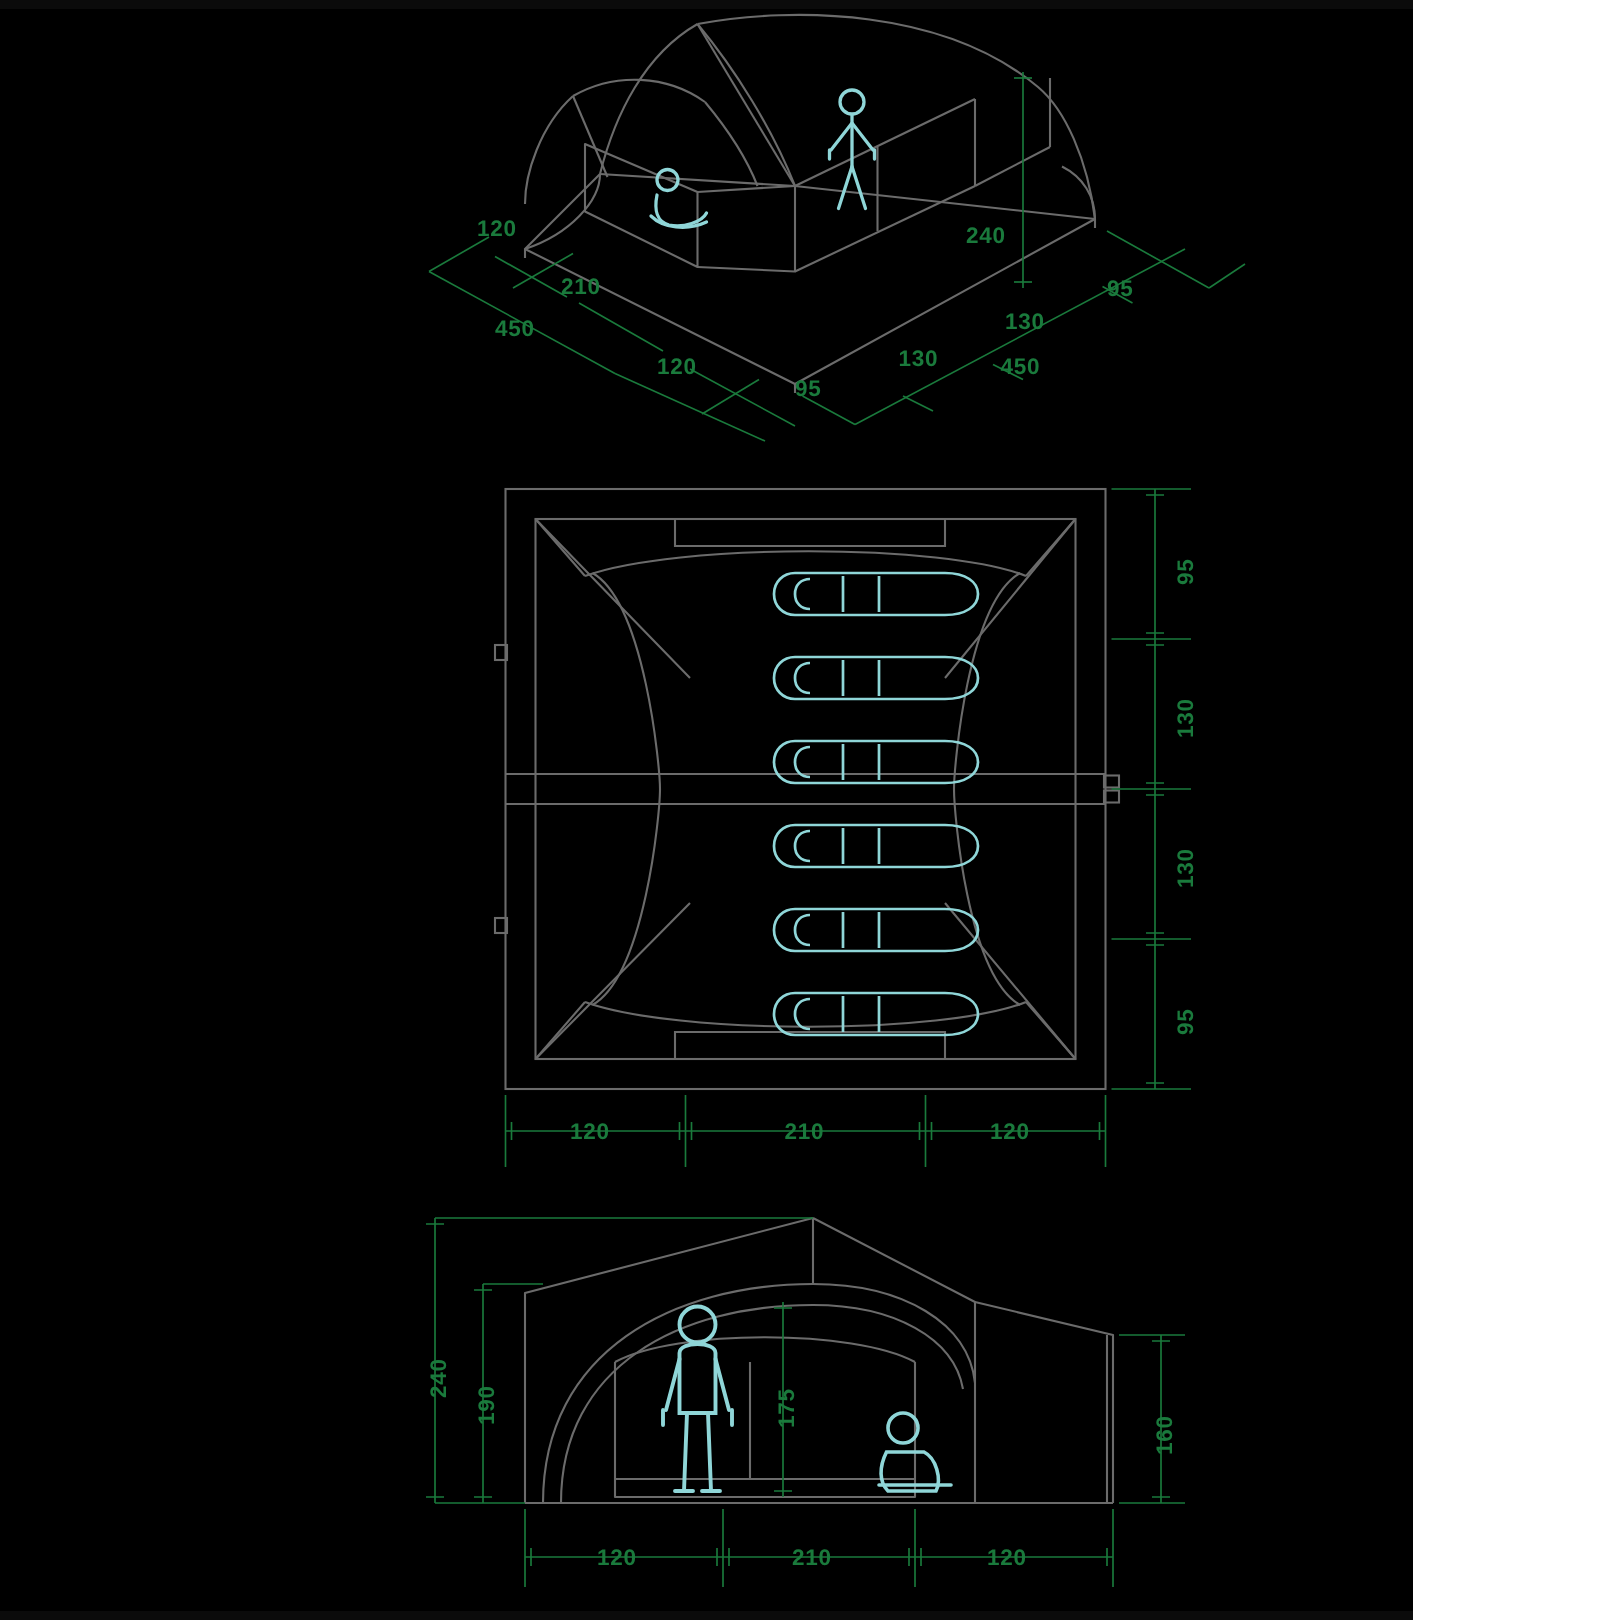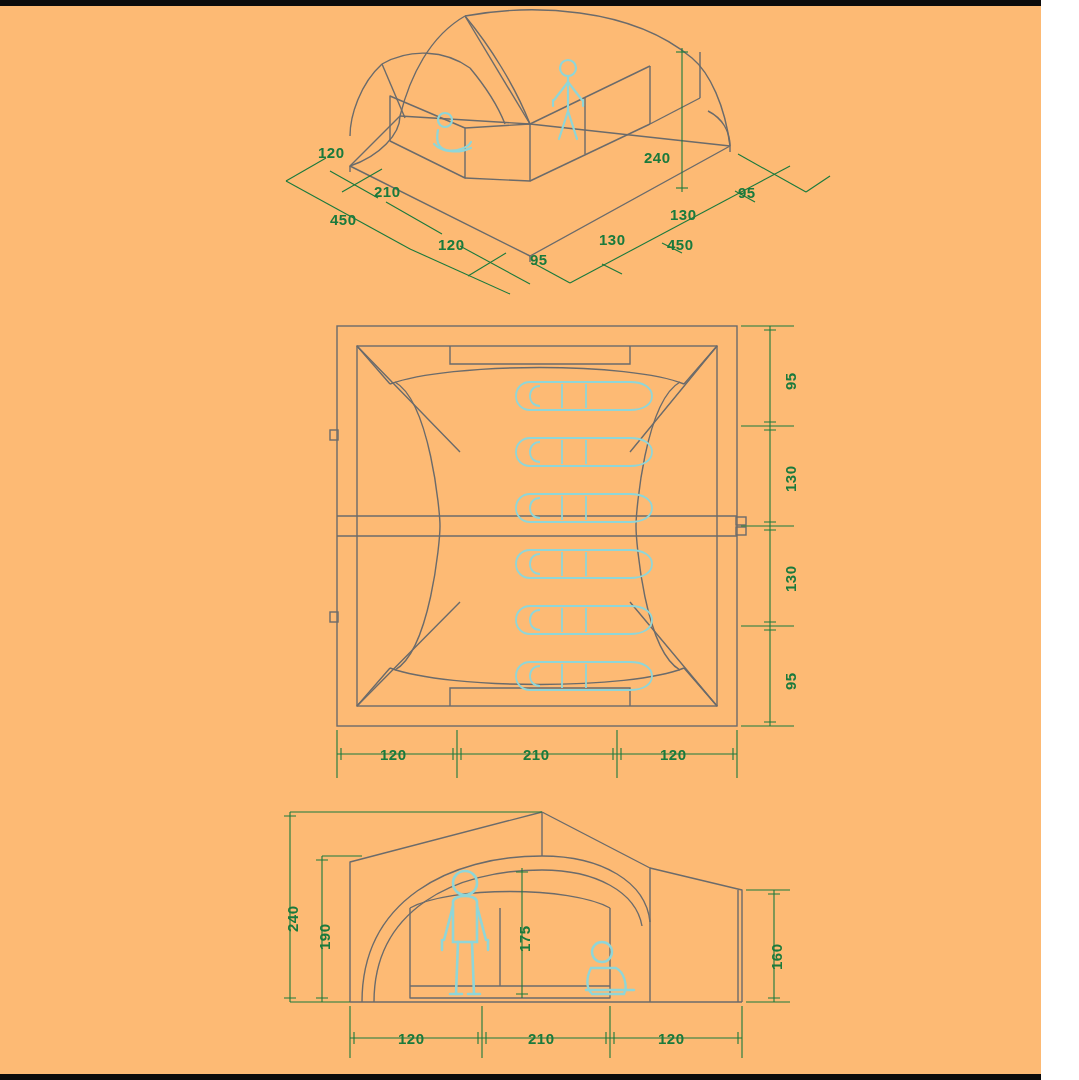--- a/index.html
+++ b/index.html
@@ -5,23 +5,23 @@
   html, body {
     margin: 0;
     padding: 0;
     background: #ffffff;
   }
   body {
     font-family: "Liberation Sans", sans-serif;
   }
   #sheet {
     position: relative;
-    width: 1041px;
+    width: 942px;
     height: 1080px;
-    background: #fdba74;
+    background: #000000;
     overflow: hidden;
   }
   .band {
     position: absolute;
     left: 0;
     width: 1079px;
     background: #0b0b0b;
   }
   .band.top { top: 0; height: 6px; }
   .band.bottom { bottom: 0; height: 6px; }

